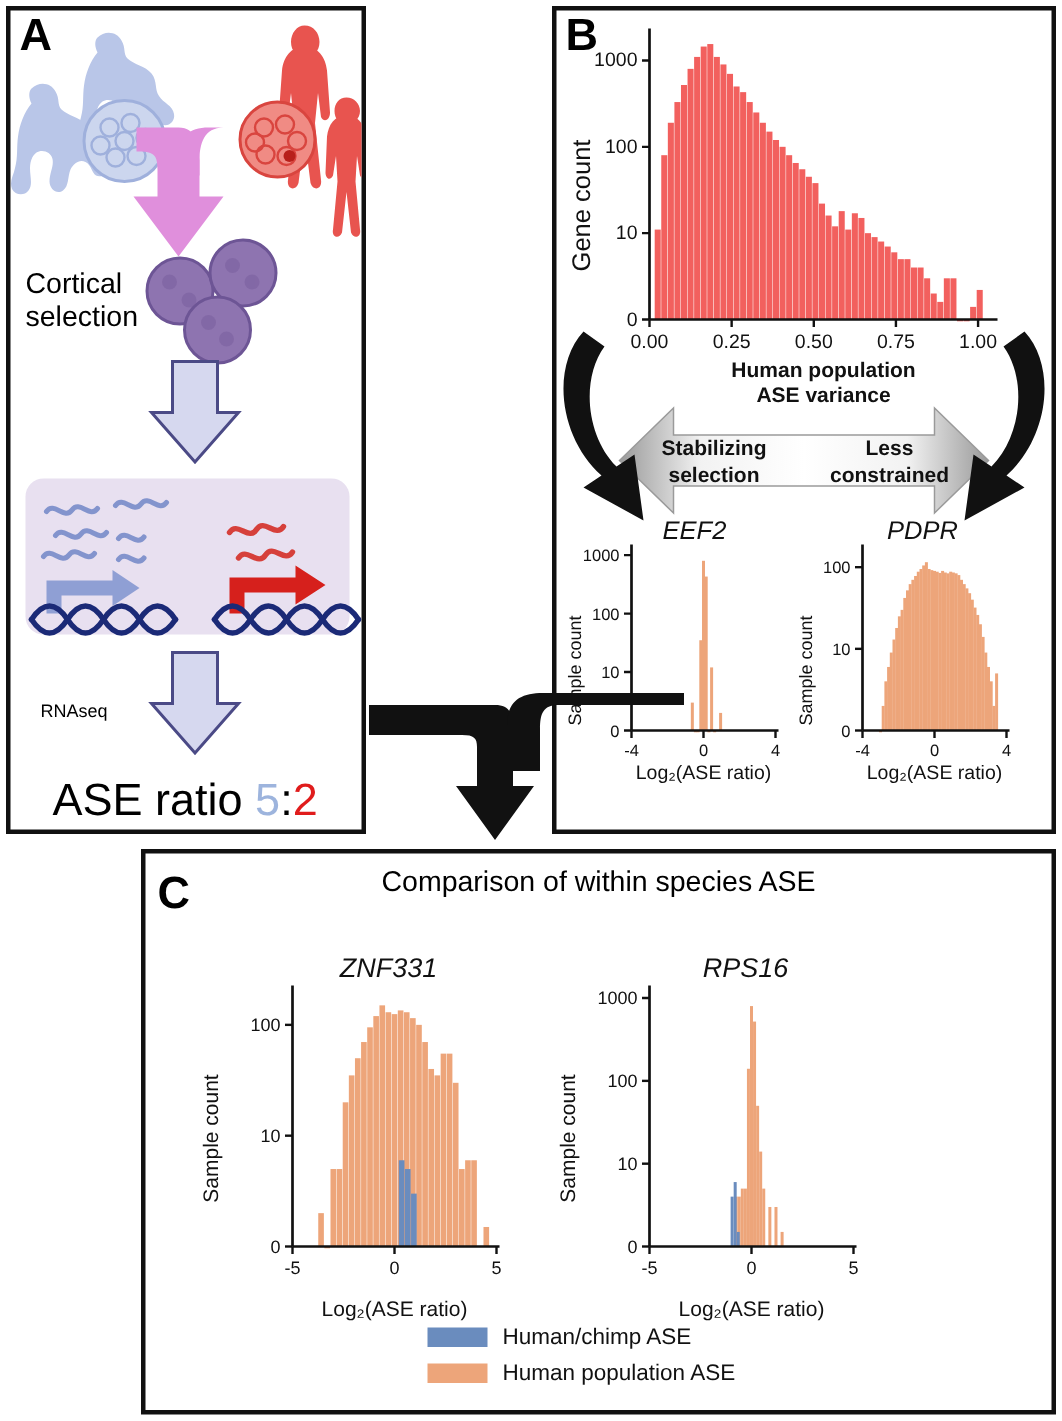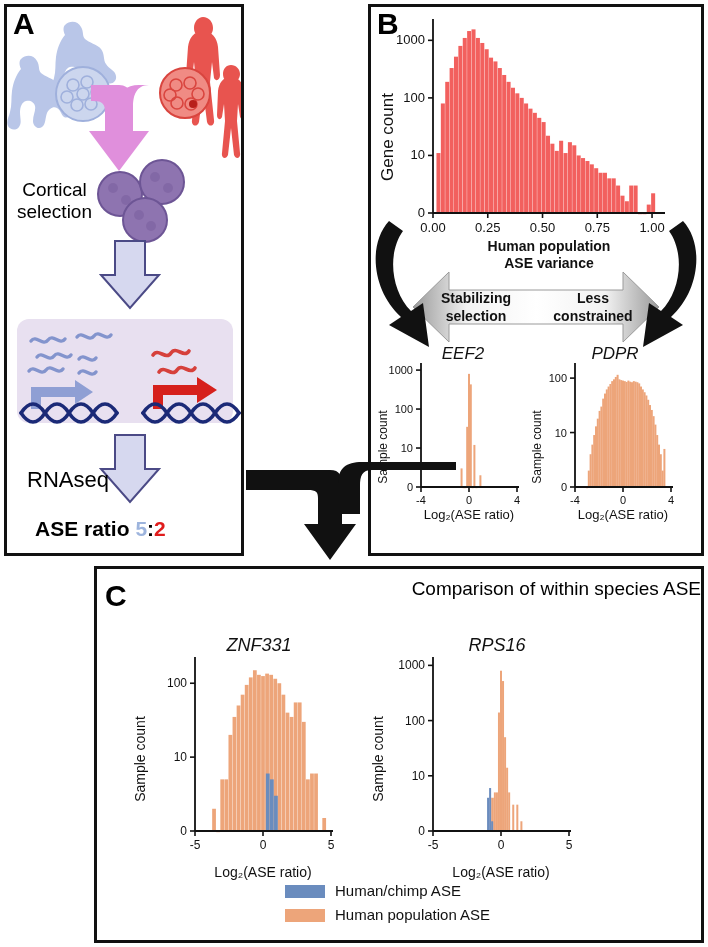--- a/index.html
+++ b/index.html
@@ -105,28 +105,28 @@
       <path d="M14 406c8 12 16 12 24 0s16-12 24 0 16 12 24 0 16-12 24 0"></path>
       <path d="M136 406c8-12 16-12 24 0s16 12 24 0 16-12 24 0 16 12 24 0"></path>
       <path d="M136 406c8 12 16 12 24 0s16-12 24 0 16 12 24 0 16-12 24 0"></path>
     </g>
 
     <g fill="#d6d8ef" stroke="#4b4a86" stroke-width="2">
       <path d="M108 428h30v34h14l-29 33-29-33h14z"></path>
     </g>
   </svg>
 
-  <div style="position:absolute;left:10px;top:172px;font-size:19px;line-height:1.15;text-align:center;">
+  <div style="position:absolute;left:10px;top:172px;font-size:19px;line-height:1.15;">
     <div>Cortical</div>
     <div>selection</div>
   </div>
 
-  <div style="position:absolute;left:20px;top:460px;font-size:22px;">RNAseq</div>
-
-  <div style="position:absolute;left:28px;top:510px;font-size:21px;font-weight:bold;white-space:nowrap;">
+  <div style="position:absolute;left:20px;top:460px;font-size:12px;">RNAseq</div>
+
+  <div style="position:absolute;left:28px;top:510px;font-size:30px;font-weight:normal;white-space:nowrap;">
     <span>ASE ratio</span><span>&nbsp;</span><span style="color:#9db4dd;">5</span><span>:</span><span style="color:#e01c1c;">2</span>
   </div>
 </div>
 
 <div class="panel" id="panelB">
   <div class="plabel" style="left:6px;top:2px;">B</div>
   <svg id="svgB" width="330" height="546" viewBox="0 0 330 546">
       <g>
         <rect x="65.46095238095239" y="146.05973576733174" width="4.0304761904761905" height="59.940264232668255" fill="#f2605e"></rect>
         <rect x="69.84190476190477" y="96.46234114702786" width="4.0304761904761905" height="109.53765885297214" fill="#f2605e"></rect>
@@ -310,21 +310,21 @@
         <line x1="300" y1="480" x2="300" y2="485" stroke="#111" stroke-width="1.6"></line>
         <text x="300" y="497" font-size="11" text-anchor="middle" font-family="&quot;Liberation Sans&quot;, sans-serif" fill="#111">4</text>
       </g>
       <text x="170" y="440" font-size="12" text-anchor="middle" font-family="&quot;Liberation Sans&quot;, sans-serif" fill="#111" transform="rotate(-90 170 440)">Sample count</text>
       <text x="252" y="512" font-size="13" text-anchor="middle" font-family="&quot;Liberation Sans&quot;, sans-serif" fill="#111">Log₂(ASE ratio)</text>
     </svg>
 </div>
 
 <div class="panel" id="panelC">
   <div class="plabel" style="left:8px;top:12px;">C</div>
-  <div style="position:absolute;left:0;top:8px;width:100%;text-align:right;font-size:19px;line-height:1.25;">
+  <div style="position:absolute;left:0;top:8px;width:100%;text-align:center;font-size:19px;line-height:1.25;">
     <div>Comparison of within species ASE</div>
   </div>
   <svg id="svgC" width="604" height="310" viewBox="0 0 604 310" style="position:absolute;left:0;top:60px;">
       <text x="162" y="22" font-size="18" text-anchor="middle" font-family="&quot;Liberation Sans&quot;, sans-serif" fill="#111" font-style="italic">ZNF331</text>
       <g>
         <rect x="115.16319999999999" y="179.75991648987184" width="3.7536000000000036" height="22.24008351012816" fill="#eda57a"></rect>
         <rect x="119.2432" y="202" width="3.7536000000000036" height="1.2" fill="#eda57a"></rect>
         <rect x="123.3232" y="150.36012526519227" width="3.7536000000000036" height="51.639874734807734" fill="#eda57a"></rect>
         <rect x="127.4032" y="150.36012526519227" width="3.7536000000000036" height="51.639874734807734" fill="#eda57a"></rect>
         <rect x="131.4832" y="105.8799582449359" width="3.7536000000000036" height="96.1200417550641" fill="#eda57a"></rect>

